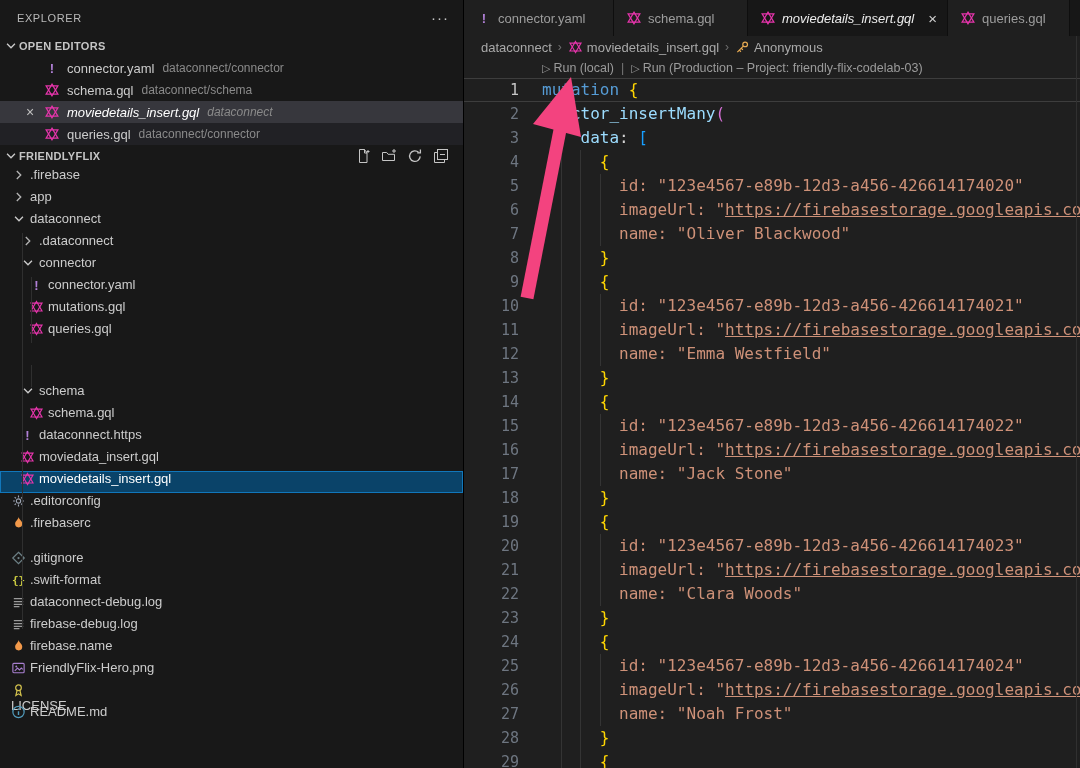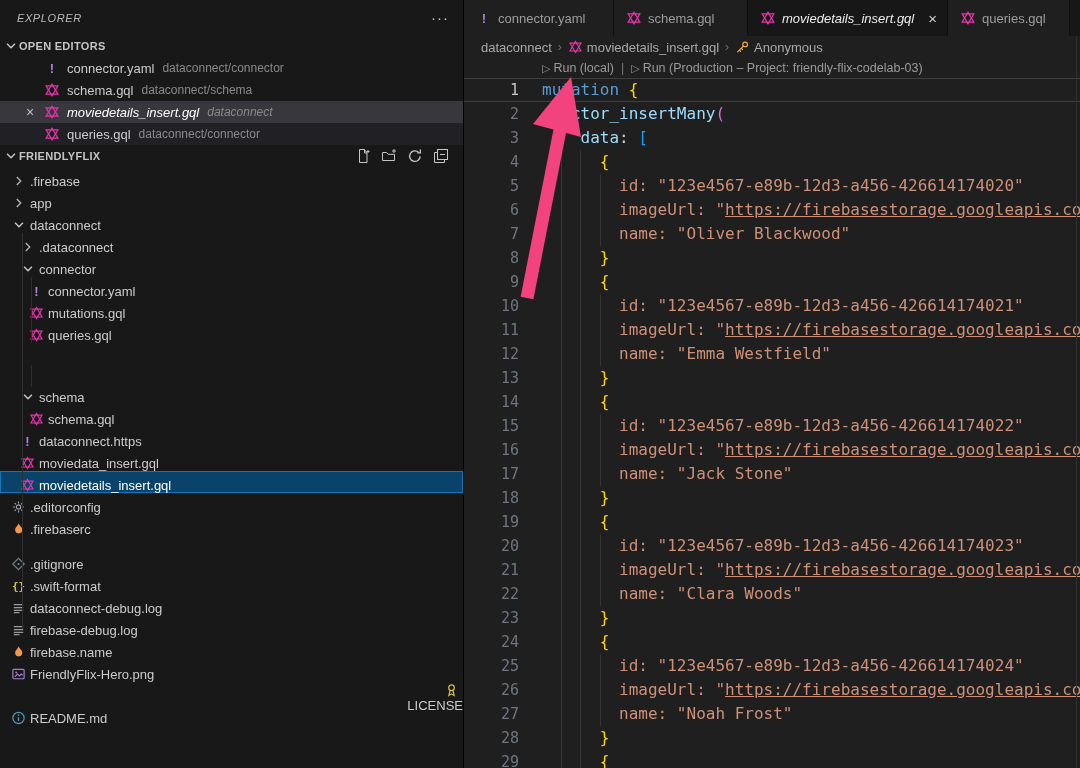--- a/index.html
+++ b/index.html
@@ -4,39 +4,39 @@
 <style>
   html,body{margin:0;padding:0;background:#000;}
   .app{position:relative;width:1080px;height:768px;overflow:hidden;
        background:var(--editor-bg);font-family:"Liberation Sans",sans-serif;
        -webkit-font-smoothing:antialiased;color:#ccc;}
 
   
   .sidebar{position:absolute;left:0;top:0;width:463px;height:768px;background:var(--sidebar-bg);overflow:hidden;}
   .sb-header{height:35px;display:flex;align-items:center;padding:0 14px 0 17px;
              font-size:11px;letter-spacing:.6px;color:#b9b9b9;}
-  .sb-header .title{flex:1;font-style:italic;}
+  .sb-header .title{flex:1;}
   .more-dots{color:#c5c5c5;font-size:15px;letter-spacing:1px;cursor:pointer;line-height:10px;}
   .section-header{height:22px;display:flex;align-items:center;font-size:11px;font-weight:700;
                   letter-spacing:.3px;color:#c5c5c5;padding-left:3px;}
   .section-header .chev{width:16px;height:16px;flex:none;display:flex;align-items:center;justify-content:center;}
   .section-header .lbl{flex:1;}
   .section-actions{display:flex;gap:9px;padding-right:14px;}
   .section-actions .act{width:17px;height:17px;display:flex;align-items:center;justify-content:center;cursor:pointer;}
   .oe-row{height:22px;display:flex;align-items:center;padding-left:26px;font-size:13px;cursor:pointer;}
   .oe-row .oe-close{width:18px;flex:none;color:#c0c0c0;font-size:14px;text-align:left;}
   .oe-row .ficon{width:16px;height:16px;flex:none;margin-right:7px;display:flex;align-items:center;justify-content:center;}
   .oe-row .lbl{color:#cccccc;white-space:nowrap;}
   .oe-row .desc{color:#8a8a8a;font-size:12px;margin-left:8px;white-space:nowrap;}
   .oe-row.selected{background:var(--oe-selected);}
   .oe-row.selected .lbl{color:#ffffff;}
   .oe-row.subtle{background:#212125;}
   .oe-row .italic{font-style:italic;}
   .tree{position:relative;}
-  .tree-row{height:22px;display:flex;align-items:flex-end;font-size:13px;cursor:pointer;position:relative;}
+  .tree-row{height:22px;display:flex;align-items:flex-start;font-size:13px;cursor:pointer;position:relative;}
   .tree-row .glyph{width:15px;height:16px;flex:none;margin-right:4px;display:flex;align-items:center;justify-content:center;}
   .tree-row .lbl{color:#cccccc;white-space:nowrap;}
   .tree-row.selected{background:var(--tree-sel-bg);box-shadow:inset 0 0 0 1px var(--tree-sel-border);}
   .tree-row.selected .lbl{color:#ffffff;}
   .tree-guide{position:absolute;width:1px;background:#2f2f2f;}
   .excl{color:var(--yaml-warn);font-weight:700;font-size:13px;}
   .braces{color:#cbcb41;font-weight:700;font-size:11px;font-family:"DejaVu Sans Mono",monospace;}
 
   
   .editor{position:absolute;left:463px;top:0;right:0;bottom:0;background:var(--editor-bg);border-left:1px solid #000;}

